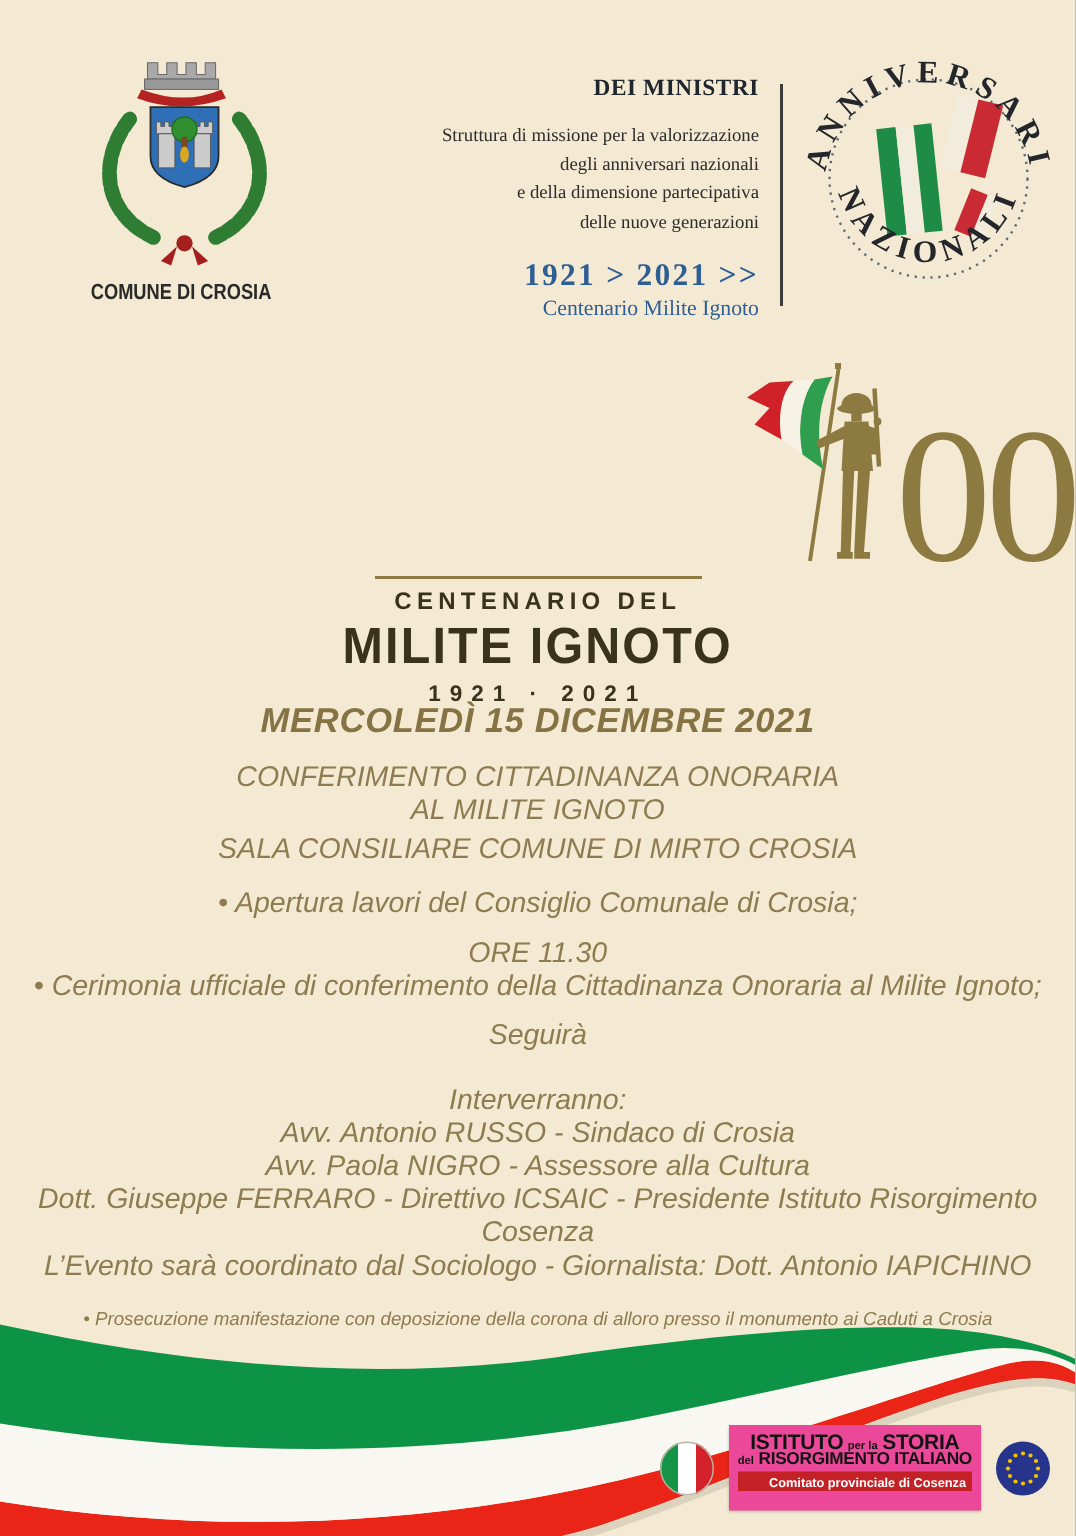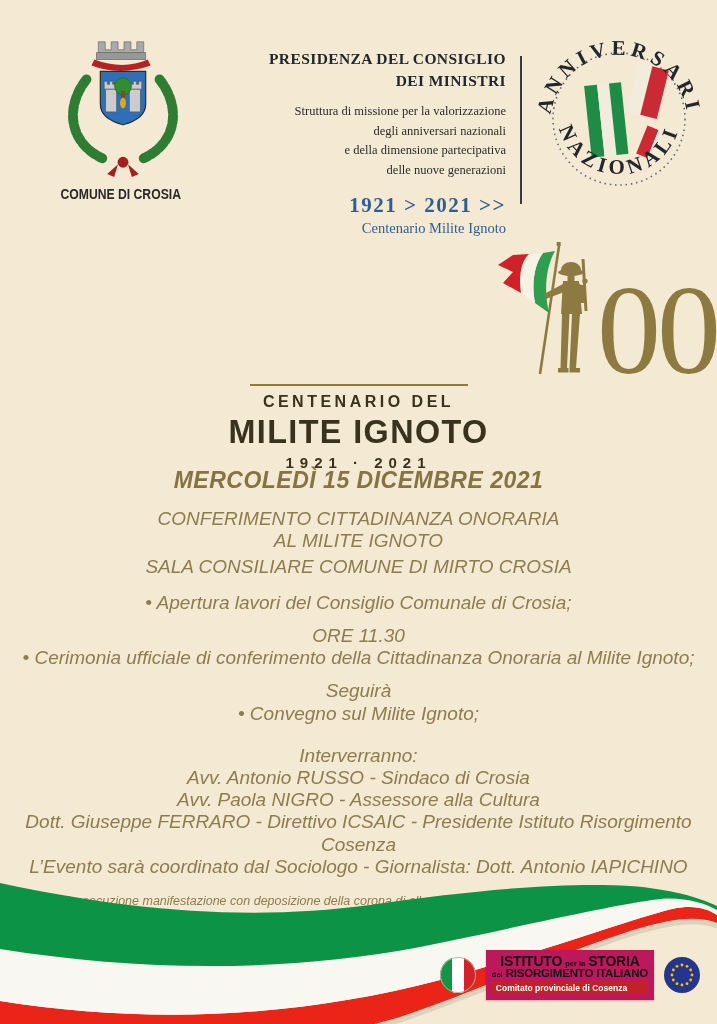--- a/index.html
+++ b/index.html
@@ -41,21 +41,21 @@
   .ev-19{font-size:19px;line-height:1.17}
   .ev-title{margin-bottom:4px}
   .ev-venue{margin-bottom:13px}
   .ev-group{margin-bottom:11px}
   .ev-speakers{margin-top:20px}
   .ev-note{margin-top:16px;font-size:12.5px}
   
   .wave{position:absolute;left:0;bottom:0;width:717px;height:175px;display:block}
   
   .istituto{position:absolute;right:16px;top:950px;display:flex;align-items:center;gap:9px}
-  .ist-card{background:#be185d;padding:3px 6px 6px;box-shadow:0 1px 2px rgba(0,0,0,.25);text-align:left}
+  .ist-card{background:#ec4899;padding:3px 6px 13px;box-shadow:0 1px 2px rgba(0,0,0,.25);text-align:right}
   .ist-l1{display:flex;align-items:baseline;justify-content:center;gap:3px;color:#131313;white-space:nowrap}
   .ist-l1 .big{font-size:14px;font-weight:700;letter-spacing:-.2px}
   .ist-l1 .small{font-size:7.5px;font-weight:700}
   .ist-l2{display:flex;align-items:baseline;justify-content:center;gap:3px;color:#131313;
     margin-top:-2px;white-space:nowrap}
   .ist-l2 .small{font-size:7.5px;font-weight:700}
   .ist-l2 .mid{font-size:11.5px;font-weight:700;letter-spacing:-.2px}
   .ist-banner{margin-top:2px;background:var(--banner-red,#c32126);color:#fff;font-size:8.5px;
     font-weight:700;padding:1.5px 4px;white-space:nowrap}
 </style>
@@ -89,21 +89,20 @@
 
       <circle cx="75" cy="134" r="5.5" fill="#a51f1f"></circle>
       <path d="M70,136 l-11,10 l7,3 z" fill="#a51f1f"></path>
       <path d="M80,136 l11,10 l-7,3 z" fill="#a51f1f"></path>
     </svg>
     <div class="comune-label">COMUNE DI CROSIA</div>
   </div>
 
   <div class="pres-block">
     <div class="pres-title">
-      <div>PRESIDENZA DEL CONSIGLIO</div>
       <div>DEI MINISTRI</div>
     </div>
     <div class="pres-mission">
       <div>Struttura di missione per la valorizzazione</div>
       <div>degli anniversari nazionali</div>
       <div>e della dimensione partecipativa</div>
       <div>delle nuove generazioni</div>
     </div>
     <div class="pres-years">1921 &gt; 2021 &gt;&gt;</div>
     <div class="pres-sub">Centenario Milite Ignoto</div>
@@ -187,21 +186,20 @@
 
     <div class="ev-19 ev-group">
       <div>• Apertura lavori del Consiglio Comunale di Crosia;</div>
     </div>
     <div class="ev-19 ev-group">
       <div>ORE 11.30</div>
       <div>• Cerimonia ufficiale di conferimento della Cittadinanza Onoraria al Milite Ignoto;</div>
     </div>
     <div class="ev-19 ev-group">
       <div>Seguirà</div>
-      <div>• Convegno sul Milite Ignoto;</div>
     </div>
 
     <div class="ev-19 ev-speakers">
       <div>Interverranno:</div>
       <div>Avv. Antonio RUSSO - Sindaco di Crosia</div>
       <div>Avv. Paola NIGRO - Assessore alla Cultura</div>
       <div>Dott. Giuseppe FERRARO - Direttivo ICSAIC - Presidente Istituto Risorgimento Cosenza</div>
       <div>L’Evento sarà coordinato dal Sociologo - Giornalista: Dott. Antonio IAPICHINO</div>
     </div>
 

